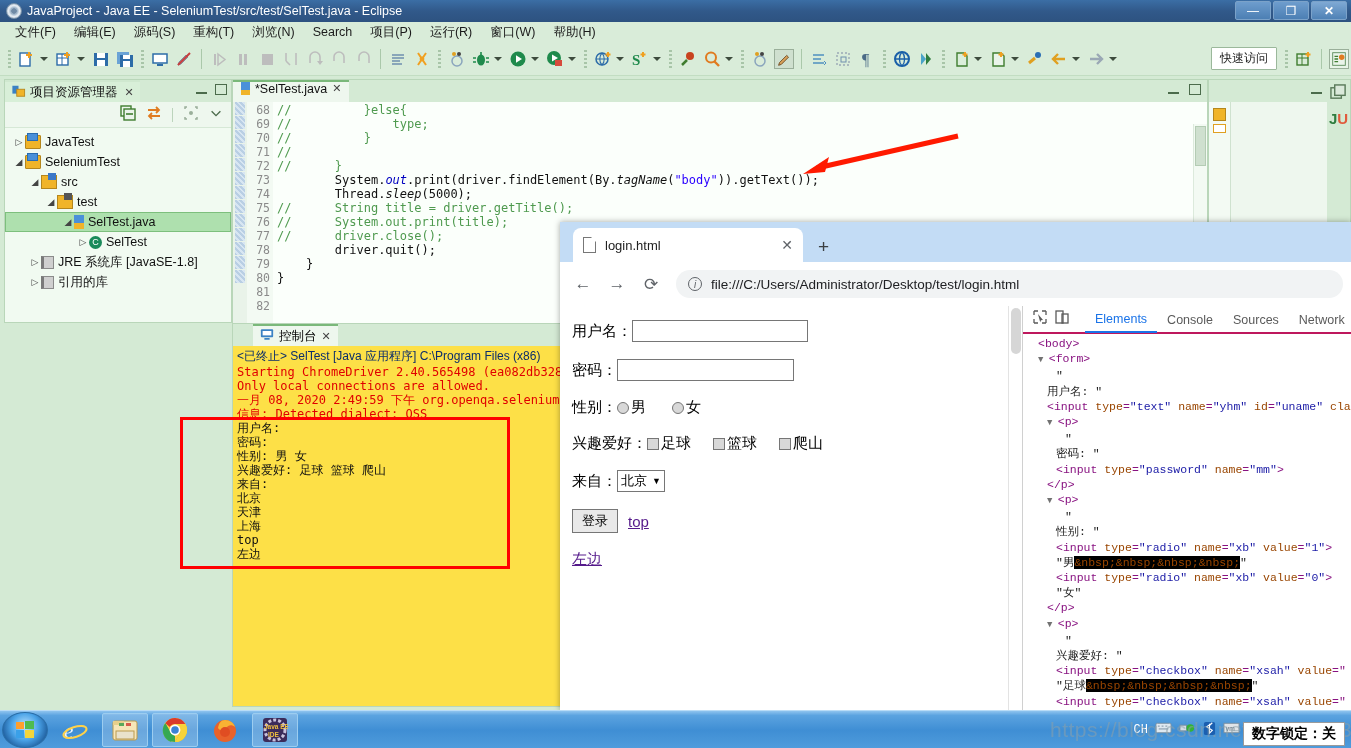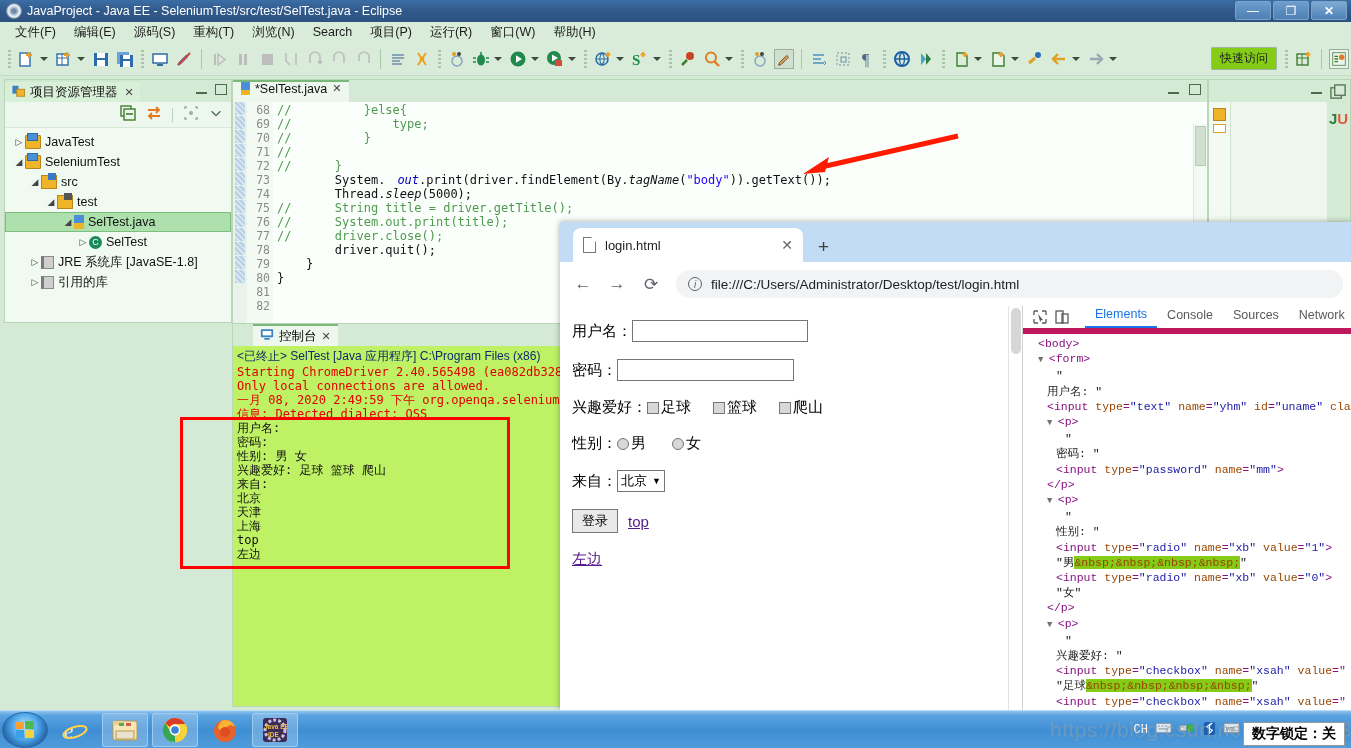--- a/index.html
+++ b/index.html
@@ -45,21 +45,21 @@
     background:#d9ecd9; border-bottom:1px solid #c2ddc2;
     display:flex; align-items:center; padding-left:4px;
   }
   .tb-sep { width:1px;height:20px;background:#aac8aa;margin:0 5px; }
   .tb-dots { width:3px;height:18px;margin:0 4px;
      background:repeating-linear-gradient(to bottom,#a8c5a8 0 2px,transparent 2px 4px); }
   .ti { width:20px;height:20px;margin:0 2px; position:relative; flex:none; }
   .caret { width:0;height:0;border-left:4px solid transparent;border-right:4px solid transparent;
            border-top:4px solid #3d4b3d;margin:0 4px 0 1px; flex:none;}
   .quick-access {
-    margin-left:auto; margin-right:4px; background:#84cc16; border:1px solid #9bb89b;
+    margin-left:auto; margin-right:4px; background:#ffffff; border:1px solid #9bb89b;
     padding:2px 8px; font-size:12px; color:#222; border-radius:1px; white-space:nowrap;
   }
 
   
   .pane { position:absolute; background:#eef7ee; }
   #explorer { left:4px; top:79px; width:228px; height:244px; border:1px solid #b9d6b9; background:#f1faf1; }
   .pane-tabbar { height:22px; background:#d4ead4; display:flex; align-items:center; position:relative; }
   .pane-tab {
     height:22px; background:#cfe8cf; display:flex; align-items:center; gap:4px;
     padding:0 6px; font-size:12.5px; color:#111; border-top:2px solid #cfe8cf;
@@ -97,38 +97,38 @@
   .ed-ctl { position:absolute; right:6px; top:4px; display:flex; gap:10px; align-items:center; }
   .code-area { position:relative; height:222px; background:#fbfffb; overflow:hidden; font-family:"DejaVu Sans Mono", monospace; font-size:12px; }
   .ruler { position:absolute; left:0; top:0; width:14px; height:100%; background:#e9f3e9; }
   .ruler .mark { position:absolute; left:2px; width:10px; height:13px;
       background:repeating-linear-gradient(45deg,#b9cfe4 0 2px,#d8e6f2 2px 4px); }
   .gut { position:absolute; left:14px; top:0; width:26px; height:100%; background:#f3faf3; }
   .ln { position:absolute; right:3px; color:#8a8a8a; font-size:11.5px; font-family:"DejaVu Sans Mono", monospace;}
   .codeline { position:absolute; left:44px; white-space:pre; color:#111; }
   .c-cmt { color:#4f9a4f; }
   .c-str { color:#2a00ff; }
-  .c-stat { color:#0000c0; font-style:italic;margin-left:12px; }
+  .c-stat { color:#0000c0; font-style:italic; }
   .c-ital { color:#111; font-style:italic; }
 
   .ed-vscroll { position:absolute; right:0; top:22px; width:14px; height:222px; background:#f3faf3; border-left:1px solid #dceadc;}
   .ed-vthumb { position:absolute; right:1px; top:2px; width:11px; height:40px; background:#cfe0cf; border:1px solid #b4ccb4; }
 
   
   #rightpane { left:1208px; top:79px; width:139px; height:244px; background:#eef7ee; border:1px solid #b9d6b9; }
   #farright { left:1327px; top:79px; width:24px; height:244px; background:#d4ead4; border:1px solid #b9d6b9; border-left:none;}
   .mini-marker { width:13px;height:13px;background:#f0b429;border:1px solid #b5861c;margin:6px auto 3px auto;}
   .mini-marker2 { width:13px;height:9px;background:#fff;border:1px solid #e0a020;margin:0 auto;}
 
   
   #console { left:232px; top:323px; width:330px; height:384px; background:#fff; border:1px solid #b9d6b9; }
   .con-tabbar { height:22px; background:#d4ead4; display:flex; align-items:center;padding-left:20px; }
   .con-tab { height:22px; display:flex; align-items:center; gap:5px; padding:0 7px; background:#eef7ee;
              border-top:2px solid #7ab87a; font-size:12.5px; }
-  .con-body { height:360px; background:#bef264; padding:2px 4px; font-size:12px; overflow:hidden; }
+  .con-body { height:360px; background:#fde047; padding:2px 4px; font-size:12px; overflow:hidden; }
   .con-head { color:#0b2d6b; font-size:12px; white-space:nowrap; font-family:"Liberation Sans",sans-serif;}
   .con-err { color:#e00000; font-family:"DejaVu Sans Mono", monospace; font-size:12px; white-space:nowrap; line-height:14px; }
   .con-out { color:#111; font-family:"DejaVu Sans Mono", monospace; font-size:12px; white-space:nowrap; line-height:14px;}
   .redbox { position:absolute; left:180px; top:417px; width:330px; height:152px; border:3px solid #ff0000; pointer-events:none; z-index:30; }
 
   
   #chrome {
     position:absolute; left:560px; top:222px; width:791px; height:488px;
     background:#f1f3f4; box-shadow:0 0 6px rgba(0,0,0,.35);
   }
@@ -158,32 +158,32 @@
   .finput { border:1px solid #767676; height:22px; background:#fff; }
   .radio { width:12px;height:12px;border-radius:50%;border:1px solid #767676;background:#d8d8d8;margin-right:2px;flex:none;}
   .cbox { width:12px;height:12px;border:1px solid #767676;background:#d8d8d8;margin-right:2px;flex:none;}
   .selectbox { border:1px solid #767676; background:#fff; height:22px; display:flex; align-items:center;
                padding:0 3px; font-size:13px; gap:5px;}
   .btn-login { border:1px solid #767676; background:#e9e9e9; padding:2px 9px; font-size:13px; }
   .link { color:#551a8b; text-decoration:underline; font-size:15px;}
 
   
   .devtools { width:329px; border-left:1px solid #d0d0d0; background:#fff; position:relative; }
-  .dt-bar { height:28px; display:flex; align-items:flex-end; gap:0px; border-bottom:6px solid #be185d; padding-left:6px; }
+  .dt-bar { height:28px; display:flex; align-items:flex-start; gap:0px; border-bottom:2px solid #be185d; padding-left:6px; }
   .dt-ic { width:22px;height:22px;display:flex;align-items:center;justify-content:center;color:#5a5a5a;flex:none;}
   .dt-sep { width:1px;height:16px;background:#d0d0d0;margin:0 6px; }
   .dt-tab { font-size:12.5px; color:#5a5a5a; padding:0 10px; height:27px; display:flex;align-items:center; white-space:nowrap;}
   .dt-tab.active { color:#1a73e8; border-bottom:2px solid #1a73e8; }
   .dt-tree { font-family:Liberation Mono, monospace; font-size:11.5px; line-height:15.2px;
              padding:2px 0 0 6px; color:#333; overflow:hidden; height:376px; white-space:pre; }
   .t-tag { color:#881280; }
   .t-attr { color:#994500; }
   .t-val { color:#1a1aa6; }
   .t-txt { color:#222; }
-  .hl { background:#84cc16; }
+  .hl { background:#000000; }
   .tri { color:#727272; font-size:9px; }
 
   
   #arrow { position:absolute; left:795px; top:128px; width:165px; height:60px; z-index:40; pointer-events:none;}
 
   
   #taskbar {
     position:absolute; left:0; bottom:0; width:1351px; height:38px;
     background:linear-gradient(to bottom,#8fc4ef 0%,#5ba3e0 12%,#3f8ed4 52%,#4f9cdc 100%);
     border-top:1px solid #b9dcf7; display:flex; align-items:center;
@@ -692,37 +692,37 @@
     <div class="page">
       <div class="frow">
         <span>用户名：</span>
         <input class="finput" style="width: 176px;" type="text" value="">
       </div>
       <div class="frow">
         <span>密码：</span>
         <input class="finput" style="width: 177px;" type="password" value="">
       </div>
       <div class="frow">
+        <span>性别：</span>
+        <span class="radio"></span>
+        <span>男</span>
+        <span style="width:26px"></span>
+        <span class="radio"></span>
+        <span>女</span>
+      </div>
+      <div class="frow">
         <span>兴趣爱好：</span>
         <span class="cbox"></span>
         <span>足球</span>
         <span style="width:22px"></span>
         <span class="cbox"></span>
         <span>篮球</span>
         <span style="width:22px"></span>
         <span class="cbox"></span>
         <span>爬山</span>
-      </div>
-      <div class="frow">
-        <span>性别：</span>
-        <span class="radio"></span>
-        <span>男</span>
-        <span style="width:26px"></span>
-        <span class="radio"></span>
-        <span>女</span>
       </div>
       <div class="frow">
         <span>来自：</span>
         <span class="selectbox">
           <span>北京</span>
           <span style="font-size:9px">▼</span>
         </span>
       </div>
       <div class="frow">
         <span class="btn-login">登录</span>

